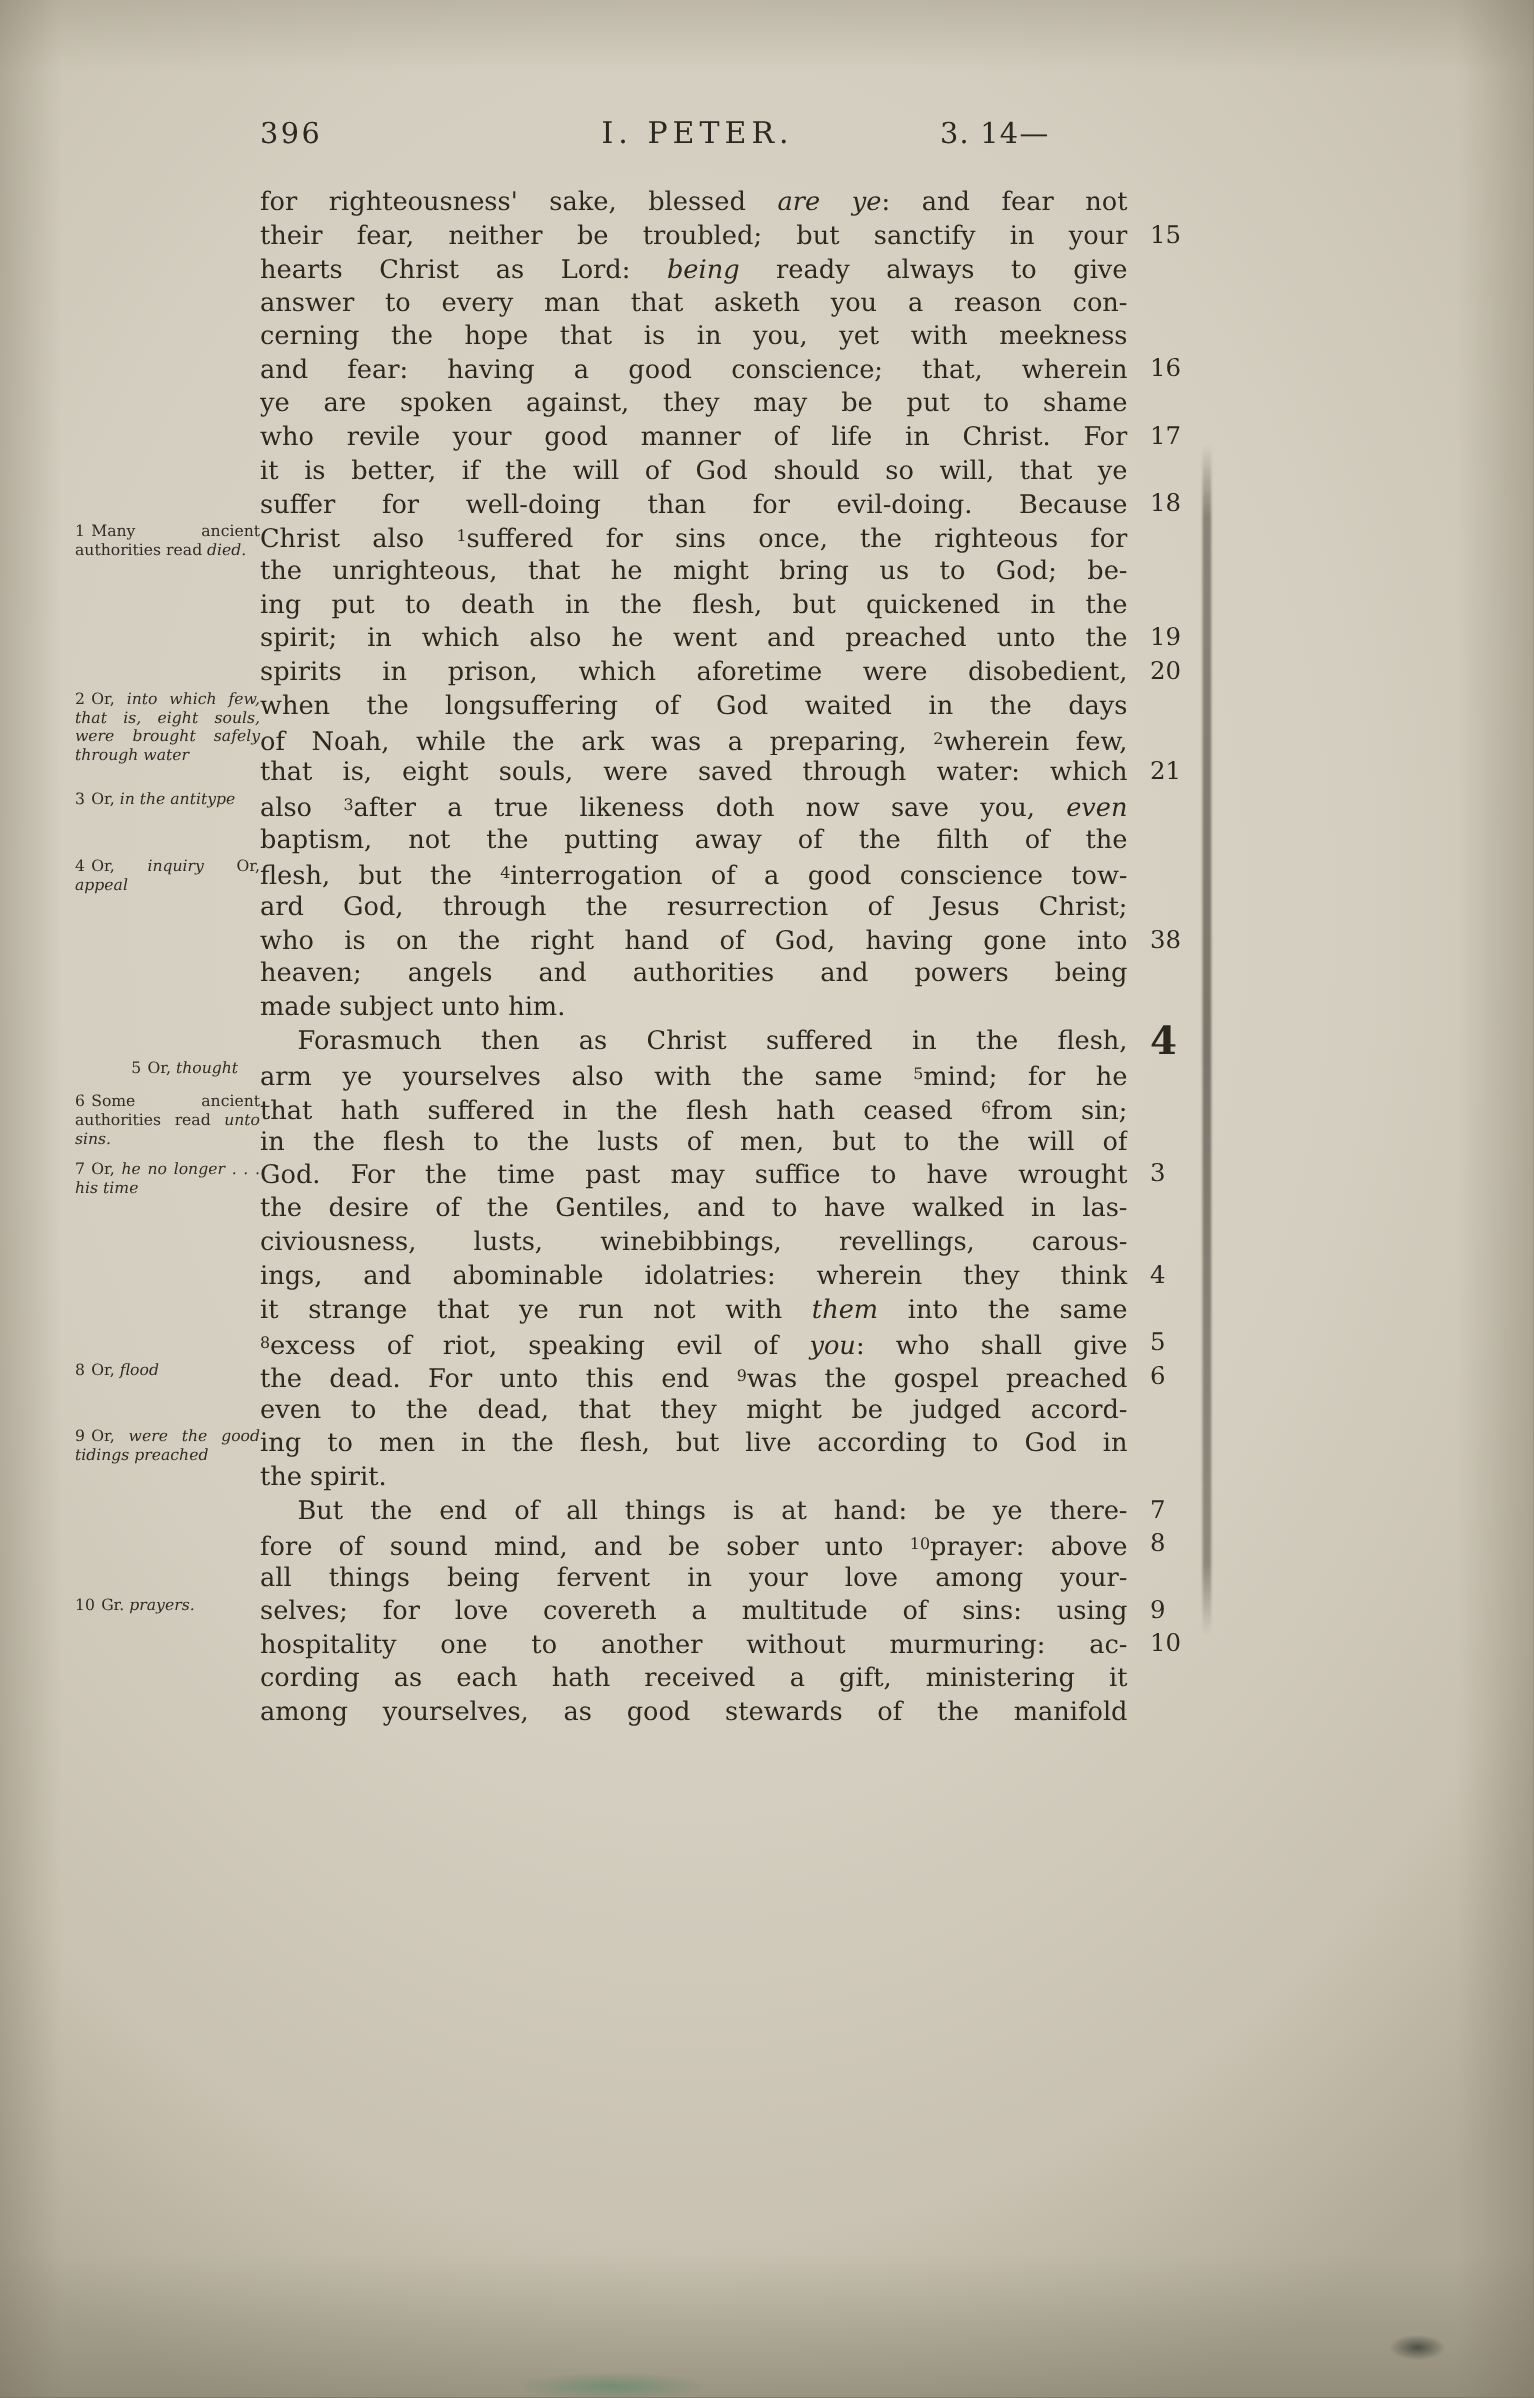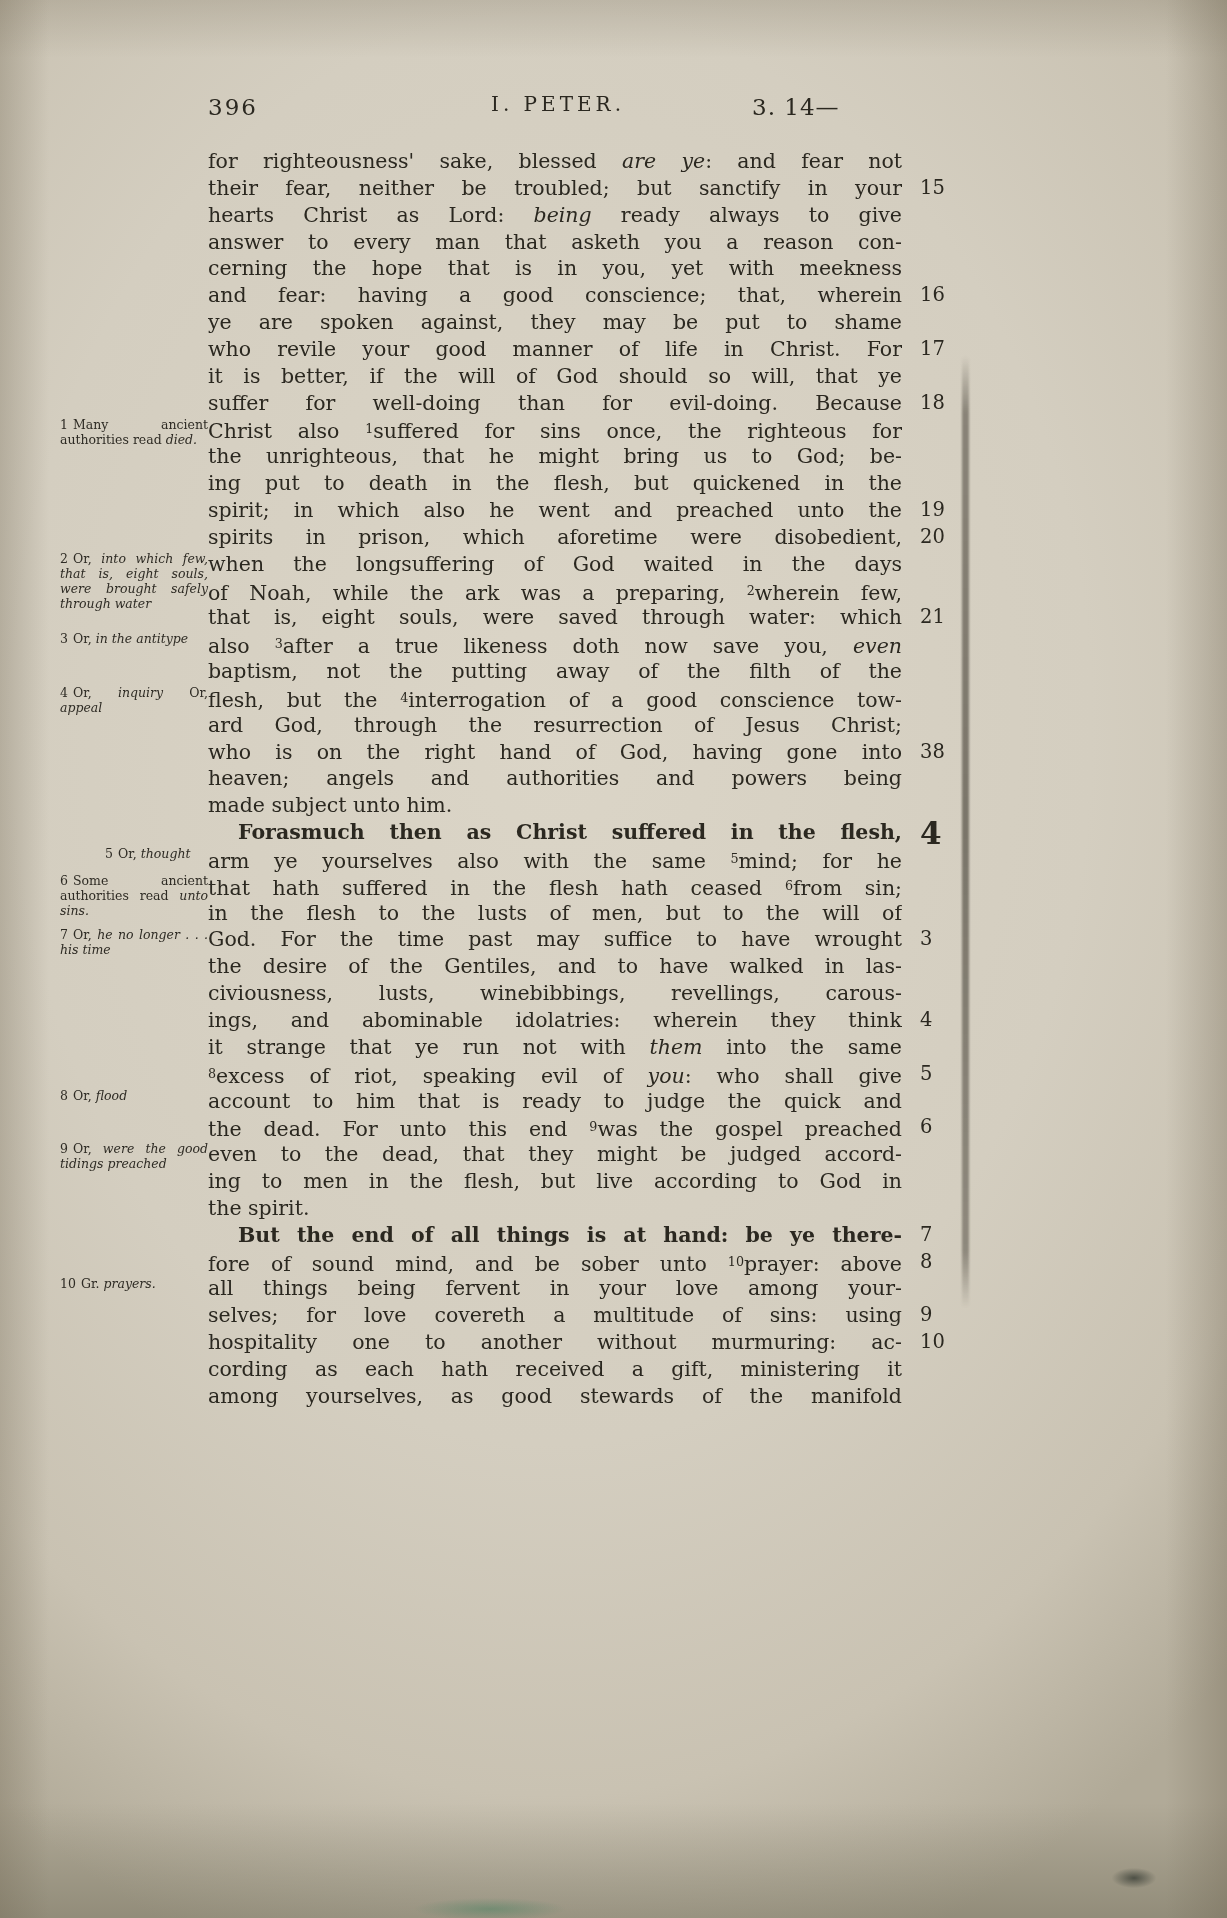--- a/index.html
+++ b/index.html
@@ -14,28 +14,28 @@
       radial-gradient(ellipse 980px 1300px at 45% 38%, #dbd5c7 0%, #d4cec0 55%, #c9c2b2 82%, #b1aa98 100%);
   }
   .vignette{
     position:absolute;inset:0;pointer-events:none;
     background:
       linear-gradient(to right, rgba(110,100,80,0.30), rgba(0,0,0,0) 4%, rgba(0,0,0,0) 95%, rgba(110,100,80,0.33)),
       linear-gradient(to bottom, rgba(110,100,80,0.22), rgba(0,0,0,0) 3%, rgba(0,0,0,0) 94%, rgba(95,92,72,0.38));
   }
   
   .pageno{position:absolute;left:208px;top:94px;font-size:23px;letter-spacing:2px;text-align:center;}
-  .running-title{position:absolute;left:208px;top:92px;width:700px;text-align:center;font-size:20px;letter-spacing:4px;}
+  .running-title{position:absolute;left:208px;top:92px;width:700px;text-align:center;font-size:24px;letter-spacing:4px;}
   .section-ref{position:absolute;left:752px;top:94px;font-size:23px;letter-spacing:1px;}
   
   .text-col{position:absolute;left:208px;top:148px;width:744px;}
   .line{position:relative;height:26.85px;line-height:26.85px;font-size:20.5px;}
   .ltext{display:block;width:694px;height:26.85px;overflow:hidden;text-align:justify;text-align-last:justify;}
   .pend .ltext{text-align-last:left;}
-  .indent .ltext{padding-left:30px;width:664px;font-weight:bold;}
+  .indent .ltext{padding-left:30px;width:664px;}
   .verse{position:absolute;left:700px;top:0;font-size:19.5px;margin-left:12px;}
   .chapter{font-size:31px;font-weight:bold;top:1px;}
   .i{font-style:italic;}
   .sup{font-size:0.62em;vertical-align:0.38em;}
   
   .margin-col{position:absolute;left:60px;top:148px;width:148px;height:1310px;}
   .note{position:absolute;left:0;width:148px;font-size:12.5px;line-height:15px;color:#2e2b24;text-align:justify;text-align-last:left;}
   .nnum{margin-right:5px;font-style:normal;}
   
   .gutter-line{
@@ -188,23 +188,20 @@
         <span class="verse">4</span>
       </div>
       <div class="line">
         <span class="ltext"><span>it strange that ye run not with </span><span class="i">them</span><span> into the same</span></span>
       </div>
       <div class="line">
         <span class="ltext"><span class="sup">8</span><span>excess of riot, speaking evil of </span><span class="i">you</span><span>: who shall give</span></span>
         <span class="verse">5</span>
       </div>
       <div class="line">
-        <span class="ltext"><span>account to him that is ready to judge the quick and</span></span>
-      </div>
-      <div class="line">
         <span class="ltext"><span>the dead.  For unto this end </span><span class="sup">9</span><span>was the gospel preached</span></span>
         <span class="verse">6</span>
       </div>
       <div class="line">
         <span class="ltext"><span>even to the dead, that they might be judged accord-</span></span>
       </div>
       <div class="line">
         <span class="ltext"><span>ing to men in the flesh, but live according to God in</span></span>
       </div>
       <div class="line pend">

